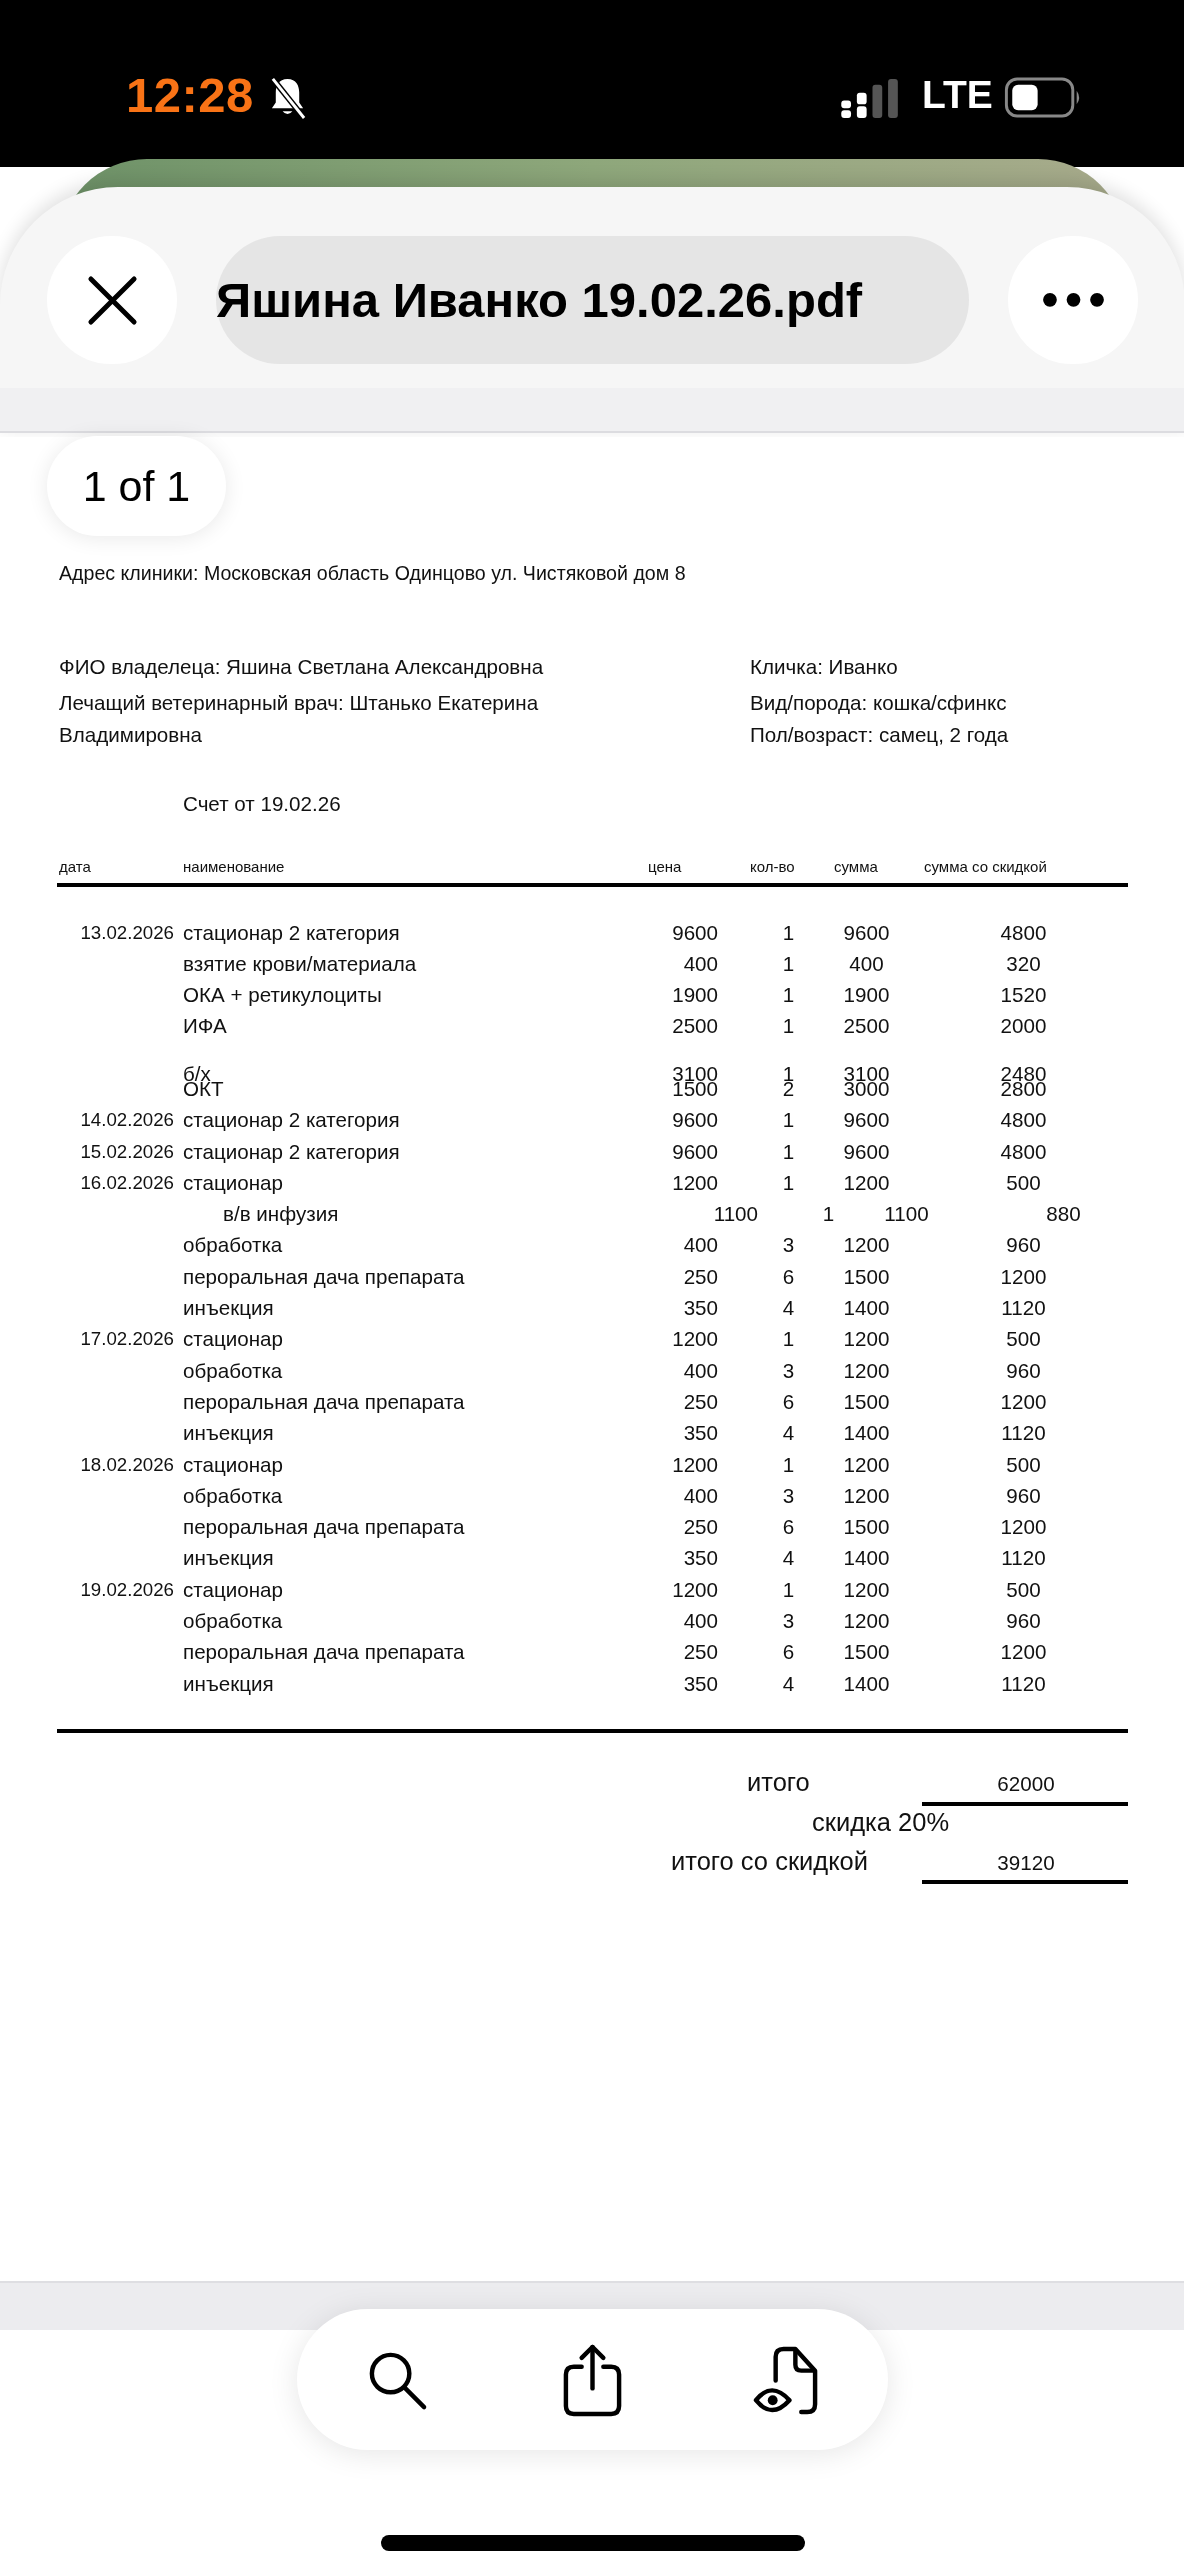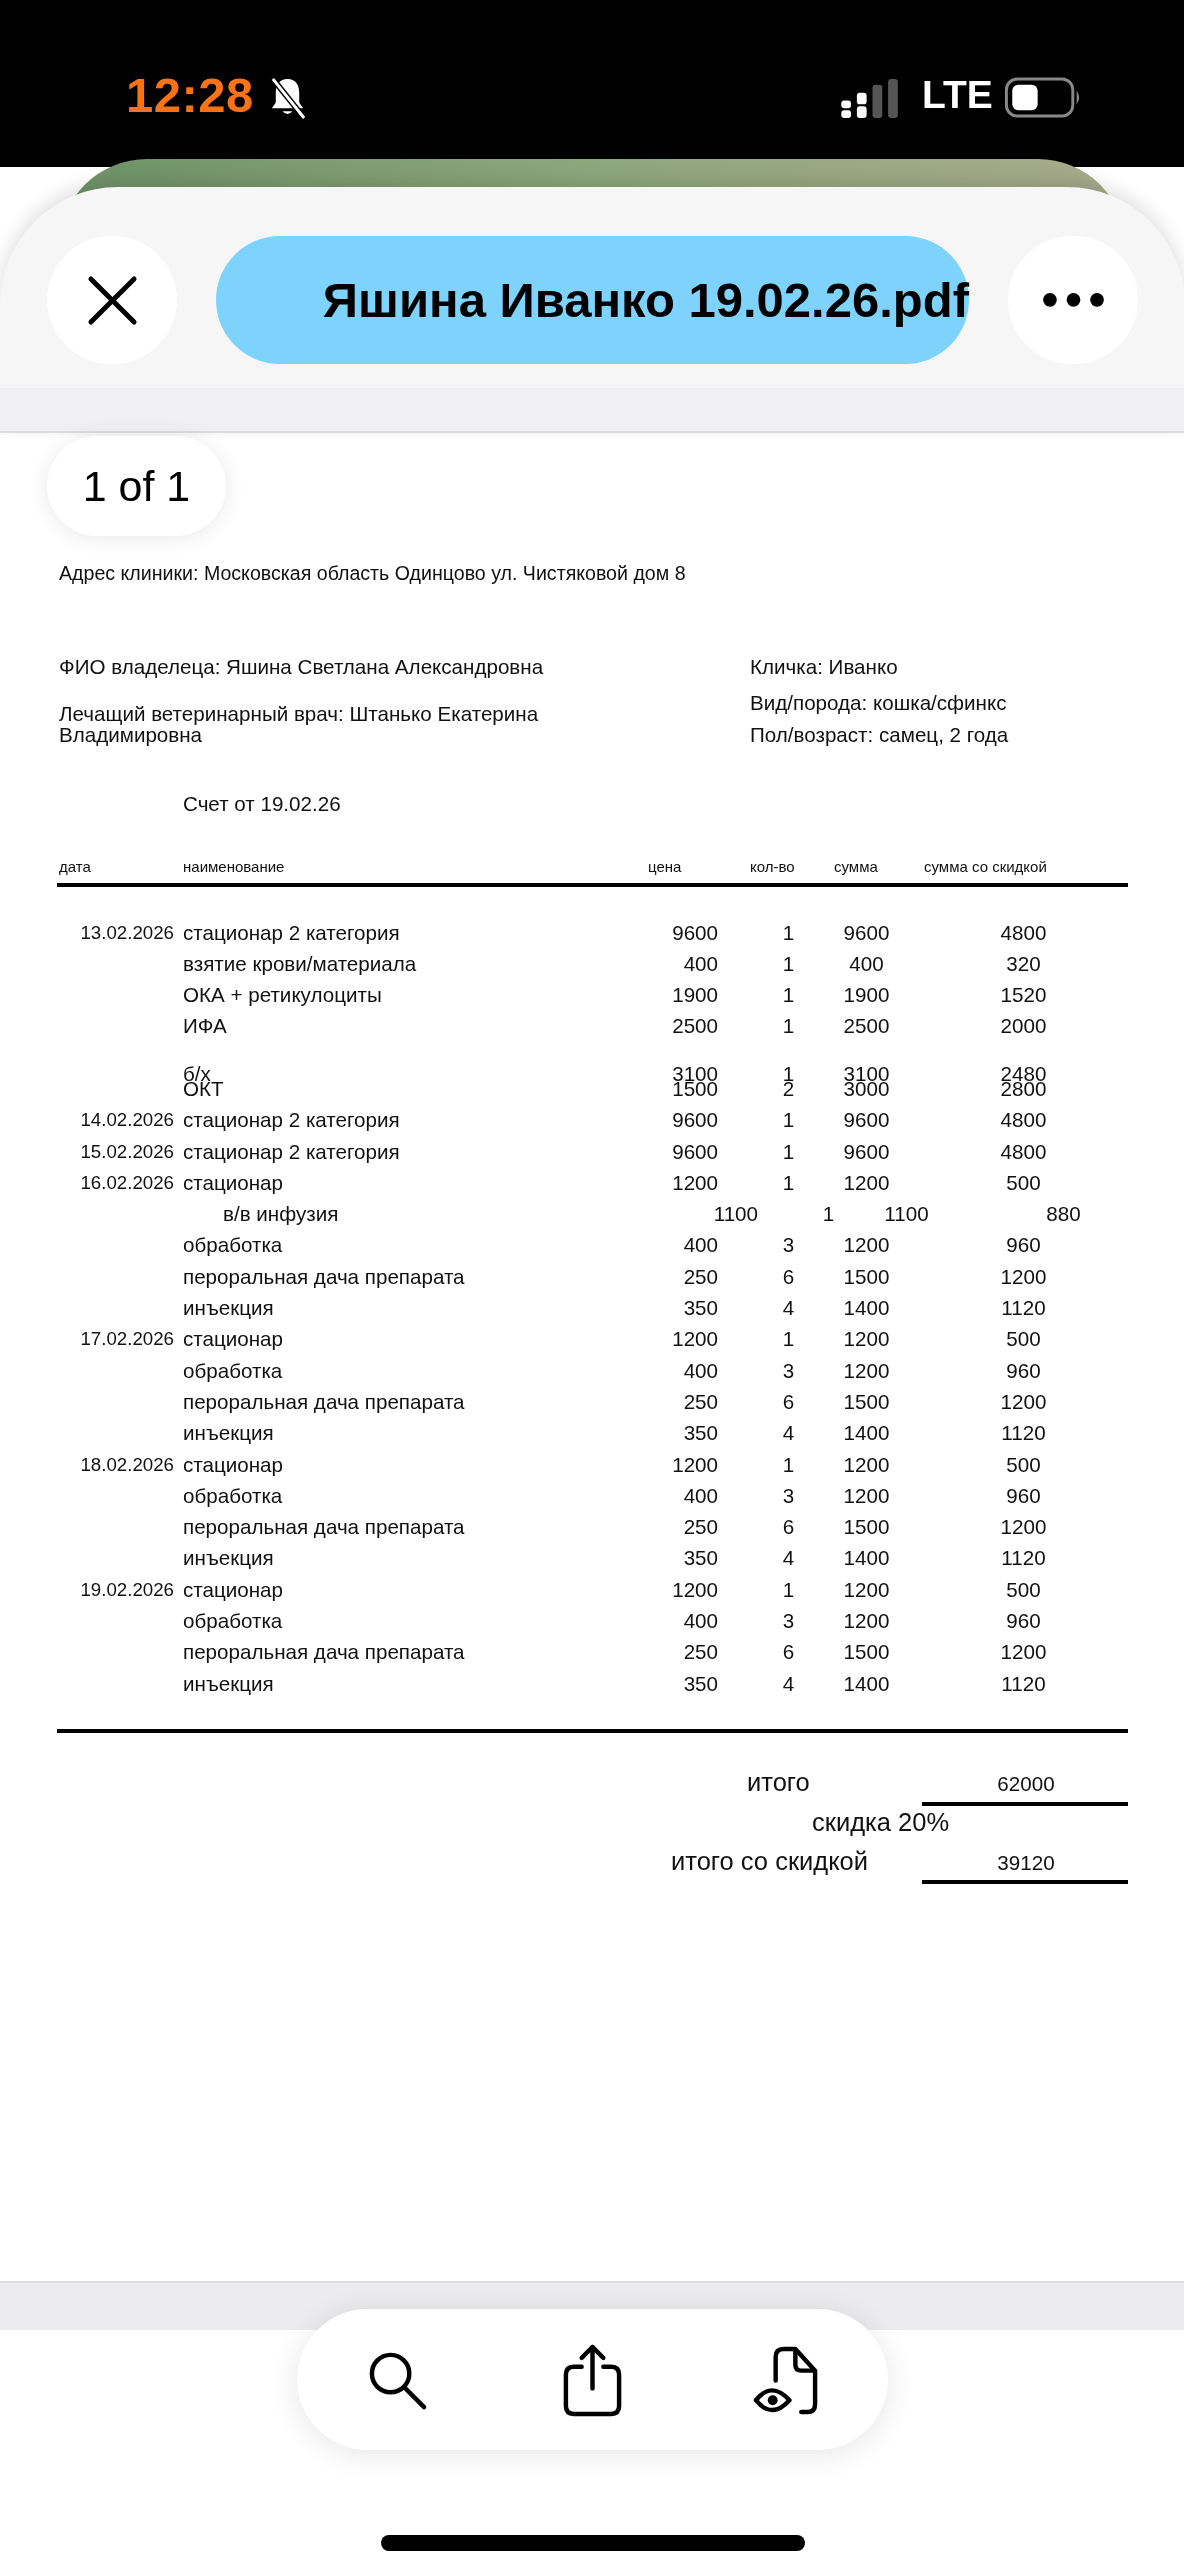--- a/index.html
+++ b/index.html
@@ -11,21 +11,21 @@
   .sb-time { position: absolute; left: 126px; top: 67px; font-size: 49px; font-weight: 700; color: #f97316; letter-spacing: 0.5px; }
   .sb-bell { position: absolute; left: 267px; top: 75px; width: 41px; height: 45px; }
   .sb-signal { position: absolute; left: 841px; top: 79px; width: 61px; height: 39px; }
   .sb-lte { position: absolute; left: 922px; top: 73px; font-size: 39px; font-weight: 700; color: #fff; }
   .sb-battery { position: absolute; left: 1004px; top: 77px; width: 79px; height: 41px; }
 
   
   .sheet-bg { position: absolute; left: 59px; top: 159px; width: 1067px; height: 118px; border-radius: 88px 88px 0 0; background: linear-gradient(90deg, #6e9268 0%, #8ea77b 50%, #a8ab8c 100%); }
   .sheet { position: absolute; left: 0; top: 187px; width: 1185px; height: 246px; background: #f6f6f6; border-radius: 118px 118px 0 0; box-shadow: 0 -5.9px 17.7px rgba(0,0,0,0.12); }
   .hdr-close { position: absolute; left: 47px; top: 236px; width: 130px; height: 128px; border-radius: 65px; background: #fff; display: flex; align-items: center; justify-content: center; cursor: pointer; }
-  .hdr-title-pill { position: absolute; left: 216px; top: 236px; width: 753px; height: 128px; border-radius: 64px; background: #7dd3fc; display: flex; align-items: center; justify-content: flex-end; }
+  .hdr-title-pill { position: absolute; left: 216px; top: 236px; width: 753px; height: 128px; border-radius: 64px; background: #e5e5e5; display: flex; align-items: center; justify-content: flex-start; }
   .hdr-title { font-size: 49px; font-weight: 700; color: #000; white-space: nowrap; }
   .hdr-more { position: absolute; left: 1008px; top: 236px; width: 130px; height: 128px; border-radius: 65px; background: #fff; display: flex; align-items: center; justify-content: center; cursor: pointer; }
   .strip { position: absolute; left: 0; top: 388px; width: 1185px; height: 45px; background: #f0f0f2; border-bottom: 2px solid #dcdce0; }
 
   
   .page { position: absolute; left: 0; top: 437px; width: 1185px; height: 1845px; background: #fff; }
   .page-indicator { position: absolute; left: 47px; top: 436px; width: 179px; height: 100px; border-radius: 50px; background: #fff; box-shadow: 0 2px 21.6px rgba(0,0,0,0.09); display: flex; align-items: center; justify-content: center; font-size: 43px; color: #000; }
 
   .doc-text { position: absolute; font-size: 20.6px; color: #111; white-space: nowrap; }
   .hline { position: absolute; left: 57px; width: 1071px; background: #000; }
@@ -96,21 +96,21 @@
       <circle cx="56" cy="8" r="7" fill="#000"></circle>
   </svg>
 </div>
 <div class="strip"></div>
 
 <div class="page"></div>
 <div class="page-indicator">1 of 1</div>
 
 <span class="doc-text" style="left:59px; top:562px; font-size:19.6px;">Адрес клиники: Московская область Одинцово ул. Чистяковой дом 8</span>
 <span class="doc-text" style="left:59px; top:655px;">ФИО владелеца: Яшина Светлана Александровна</span>
-<span class="doc-text" style="left:59px; top:691px;margin-top:11px;">Лечащий ветеринарный врач: Штанько Екатерина</span>
+<span class="doc-text" style="left:59px; top:691px;">Лечащий ветеринарный врач: Штанько Екатерина</span>
 <span class="doc-text" style="left:59px; top:723px;">Владимировна</span>
 <span class="doc-text" style="left:750px; top:655px;">Кличка: Иванко</span>
 <span class="doc-text" style="left:750px; top:691px;">Вид/порода: кошка/сфинкс</span>
 <span class="doc-text" style="left:750px; top:723px;">Пол/возраст: самец, 2 года</span>
 <span class="doc-text" style="left:183px; top:792px;">Счет от 19.02.26</span>
 
 <span class="th" style="left:59px;">дата</span>
 <span class="th" style="left:183px;">наименование</span>
 <span class="th" style="left:648px;">цена</span>
 <span class="th" style="left:750px;">кол-во</span>

